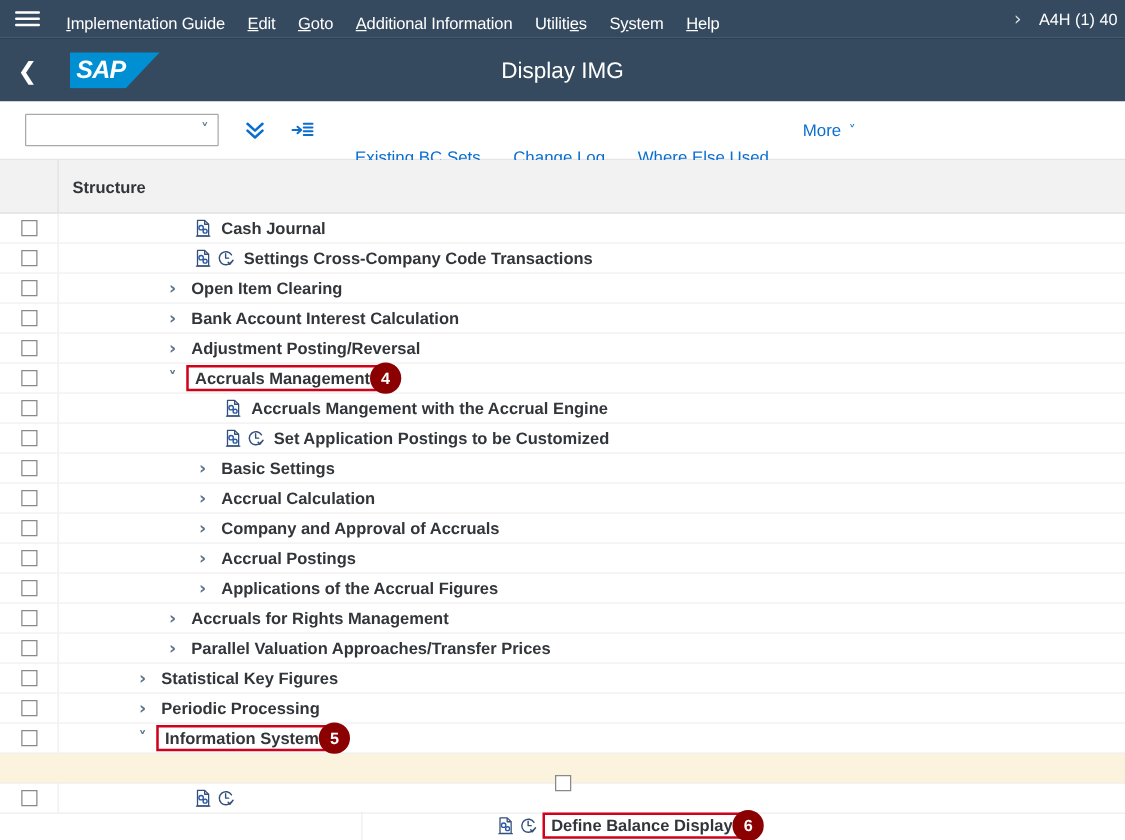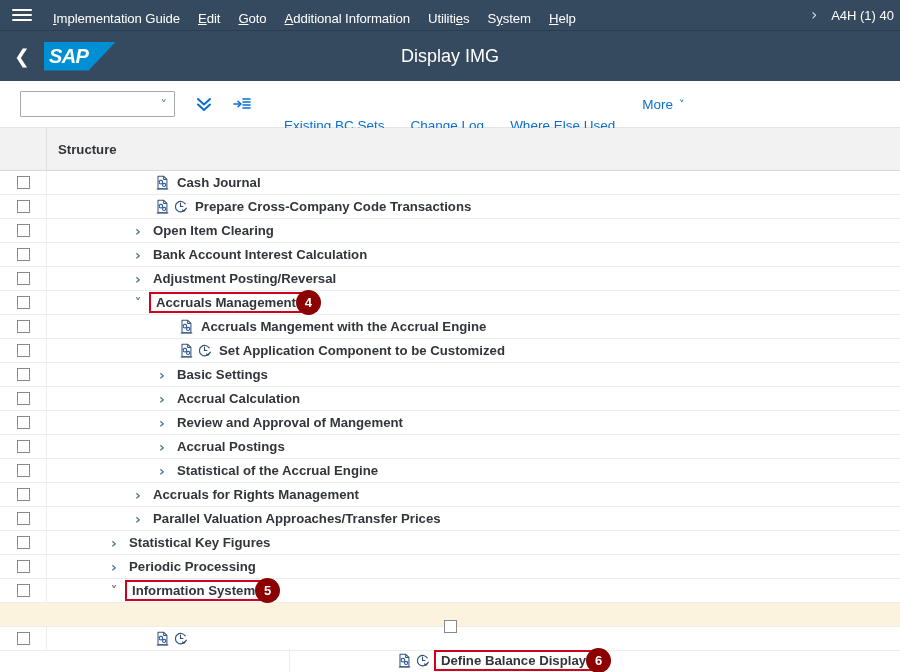--- a/index.html
+++ b/index.html
@@ -67,21 +67,21 @@
   }
   .back-btn {
     width: 44px; height: 44px;
     display: flex; align-items: center; justify-content: center;
     color: #ffffff; font-size: 19px;
     cursor: pointer;
     font-family: "DejaVu Sans", sans-serif;
     font-weight: 300;
   }
   .sap-logo {
-    margin-left: 0;
+    margin-left: 12px;
     width: 72px; height: 29px;
     position: relative;
     cursor: pointer;
   }
   .sap-logo .quad {
     position: absolute; inset: 0;
     background: #008fd3;
     clip-path: polygon(0 0, 100% 0, 62% 100%, 0 100%);
   }
   .sap-logo .txt {
@@ -354,21 +354,21 @@
               <path d="M2.3 14.9 h11.4" stroke="#33507a" stroke-width="1.1" stroke-linecap="round"></path>
             </svg>
           </div>
           <div class="icon-slot">
             <svg width="15" height="15" viewBox="0 0 16 16" class="clock-ico">
               <path d="M12.6 11.6 A5.6 5.6 0 1 1 13 5.2" fill="none" stroke="#33507a" stroke-width="1.2" stroke-linecap="round"></path>
               <path d="M8 4.3 V8 H10.6" fill="none" stroke="#33507a" stroke-width="1.2" stroke-linecap="round" stroke-linejoin="round"></path>
               <path d="M10.2 11.6 L11.6 13.2 L14.3 9.8" fill="none" stroke="#33507a" stroke-width="1.3" stroke-linecap="round" stroke-linejoin="round"></path>
             </svg>
           </div>
-          <div class="label">Prepare Cross-Company Code Transactions</div>
+          <div class="label">Settings Cross-Company Code Transactions</div>
         </div>
       </div>
       <div class="row">
         <div class="cb-cell">
           <div class="cb"></div>
         </div>
         <div class="body-cell">
           <div class="indent-pad" style="width: 82px;"></div>
           <div class="expander" style="font-size: 14px;">›</div>
           <div class="label">Open Item Clearing</div>
@@ -438,21 +438,21 @@
               <path d="M2.3 14.9 h11.4" stroke="#33507a" stroke-width="1.1" stroke-linecap="round"></path>
             </svg>
           </div>
           <div class="icon-slot">
             <svg width="15" height="15" viewBox="0 0 16 16" class="clock-ico">
               <path d="M12.6 11.6 A5.6 5.6 0 1 1 13 5.2" fill="none" stroke="#33507a" stroke-width="1.2" stroke-linecap="round"></path>
               <path d="M8 4.3 V8 H10.6" fill="none" stroke="#33507a" stroke-width="1.2" stroke-linecap="round" stroke-linejoin="round"></path>
               <path d="M10.2 11.6 L11.6 13.2 L14.3 9.8" fill="none" stroke="#33507a" stroke-width="1.3" stroke-linecap="round" stroke-linejoin="round"></path>
             </svg>
           </div>
-          <div class="label">Set Application Component to be Customized</div>
+          <div class="label">Set Application Postings to be Customized</div>
         </div>
       </div>
       <div class="row">
         <div class="cb-cell">
           <div class="cb"></div>
         </div>
         <div class="body-cell">
           <div class="indent-pad" style="width: 106px;"></div>
           <div class="expander" style="font-size: 14px;">›</div>
           <div class="label">Basic Settings</div>
@@ -468,41 +468,41 @@
           <div class="label">Accrual Calculation</div>
         </div>
       </div>
       <div class="row">
         <div class="cb-cell">
           <div class="cb"></div>
         </div>
         <div class="body-cell">
           <div class="indent-pad" style="width: 106px;"></div>
           <div class="expander" style="font-size: 14px;">›</div>
-          <div class="label">Review and Approval of Mangement</div>
+          <div class="label">Company and Approval of Accruals</div>
         </div>
       </div>
       <div class="row">
         <div class="cb-cell">
           <div class="cb"></div>
         </div>
         <div class="body-cell">
           <div class="indent-pad" style="width: 106px;"></div>
           <div class="expander" style="font-size: 14px;">›</div>
           <div class="label">Accrual Postings</div>
         </div>
       </div>
       <div class="row">
         <div class="cb-cell">
           <div class="cb"></div>
         </div>
         <div class="body-cell">
           <div class="indent-pad" style="width: 106px;"></div>
           <div class="expander" style="font-size: 14px;">›</div>
-          <div class="label">Statistical of the Accrual Engine</div>
+          <div class="label">Applications of the Accrual Figures</div>
         </div>
       </div>
       <div class="row">
         <div class="cb-cell">
           <div class="cb"></div>
         </div>
         <div class="body-cell">
           <div class="indent-pad" style="width: 82px;"></div>
           <div class="expander" style="font-size: 14px;">›</div>
           <div class="label">Accruals for Rights Management</div>

